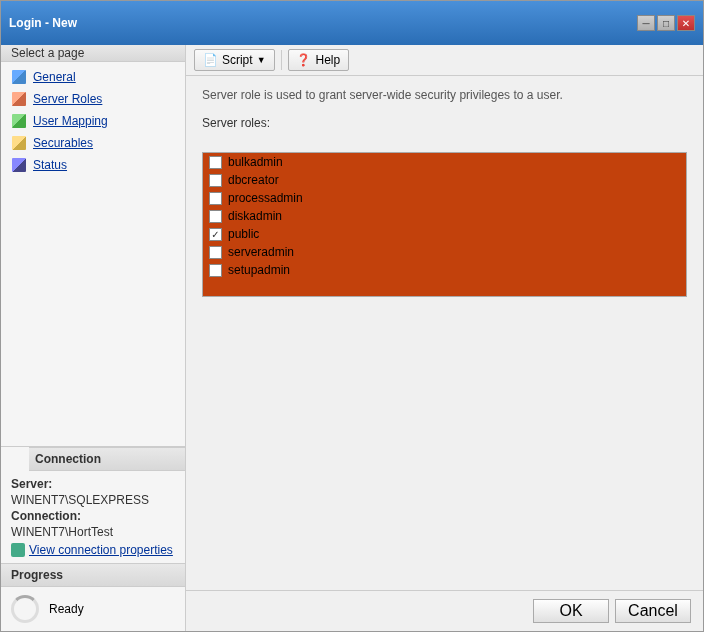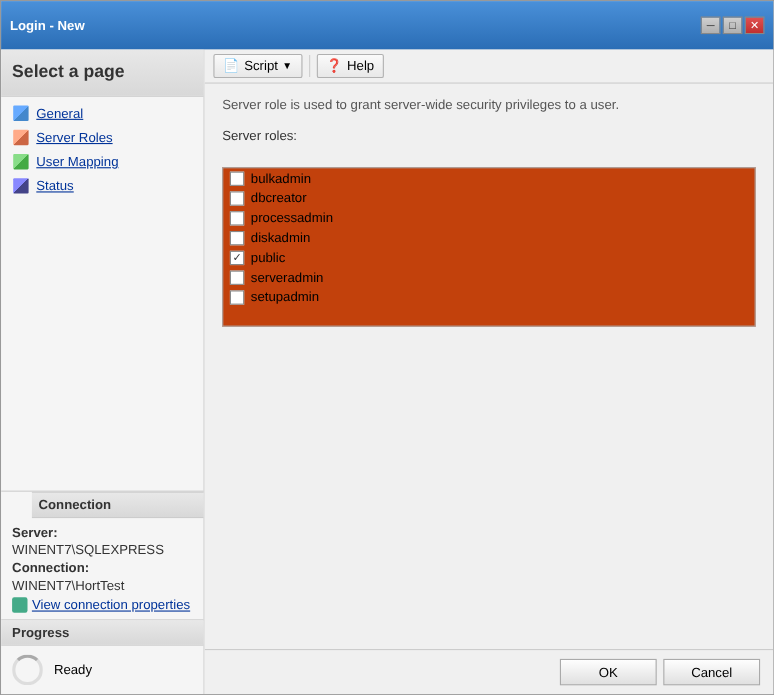--- a/index.html
+++ b/index.html
@@ -62,25 +62,25 @@
       width: 185px;
       background: #f5f5f5;
       border-right: 1px solid #ccc;
       display: flex;
       flex-direction: column;
       flex-shrink: 0;
     }
 
     .select-page-header {
       background: linear-gradient(to bottom, #e8e8e8, #d8d8d8);
-      padding: 12px 10px;
-      font-weight: bold;
+      padding: 1px 10px;
+      font-weight: normal;
       color: #333;
       border-bottom: 1px solid #ccc;
-      font-size: 16px;
+      font-size: 12px;
     }
 
     .nav-items {
       padding: 4px 0;
       flex: 1;
     }
 
     .nav-item {
       display: flex;
       align-items: center;
@@ -249,26 +249,26 @@
       padding: 8px 12px;
       display: flex;
       justify-content: flex-end;
       gap: 6px;
       background: #f0f0f0;
       border-top: 1px solid #ccc;
       flex-shrink: 0;
     }
 
     .dialog-btn {
-      width: 88px;
+      width: 76px;
       height: 24px;
       background: linear-gradient(to bottom, #fefefe, #e0e0e0);
       border: 1px solid #aaa;
       cursor: pointer;
-      font-size: 12px;
+      font-size: 16px;
       display: flex;
       align-items: center;
       justify-content: center;
     }
     .icon-link { width: 14px; height: 14px; background: #4a8; border-radius: 2px; display: inline-block; }
 
     
     .nav-icon-general { width:14px; height:14px; background: linear-gradient(135deg, #6af 50%, #48c 50%); border-radius:1px; }
     .nav-icon-roles { width:14px; height:14px; background: linear-gradient(135deg, #fa8 50%, #c64 50%); border-radius:1px; }
     .nav-icon-mapping { width:14px; height:14px; background: linear-gradient(135deg, #8d8 50%, #4a4 50%); border-radius:1px; }
@@ -311,20 +311,26 @@
           <span class="nav-label">Server Roles</span>
         </div>
 
         <div class="nav-item">
           <div class="nav-icon">
             <div class="nav-icon-mapping"></div>
           </div>
           <span class="nav-label">User Mapping</span>
         </div>
 
+        <div class="nav-item">
+          <div class="nav-icon">
+            <div class="nav-icon-securables"></div>
+          </div>
+          <span class="nav-label">Securables</span>
+        </div>
 
         <div class="nav-item">
           <div class="nav-icon">
             <div class="nav-icon-status"></div>
           </div>
           <span class="nav-label">Status</span>
         </div>
       </div>
 
       <div class="connection-section">

